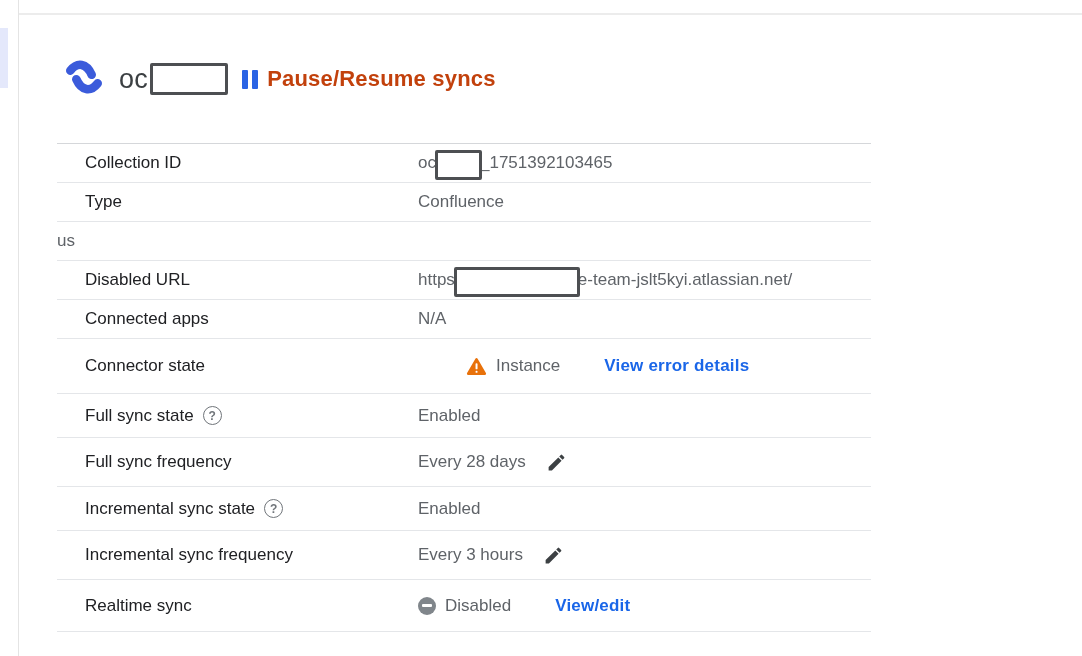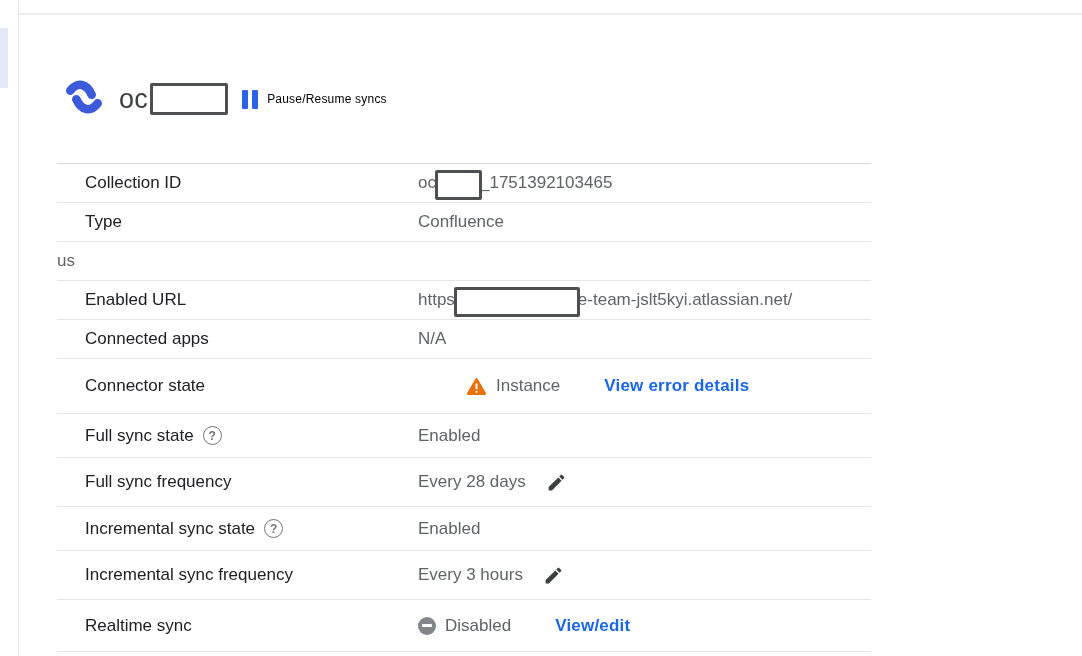--- a/index.html
+++ b/index.html
@@ -8,35 +8,35 @@
   .page { position: relative; width: 1082px; height: 656px; background: #fff; }
 
   
   .side-accent { position: absolute; left: 0; top: 28px; width: 8px; height: 60px;
     background: #e4e8fb; }
   .v-divider { position: absolute; left: 18px; top: 0; bottom: 0; width: 1px;
     background: #e4e4e4; }
   .h-divider { position: absolute; left: 19px; top: 13px; right: 0; height: 2px;
     background: #ececec; }
 
-  .content { position: absolute; left: 57px; top: 76px; width: 814px; }
+  .content { position: absolute; left: 57px; top: 56px; width: 814px; }
 
   
   .header { display: flex; align-items: center; height: 46px; margin-left: 6px; }
   .conf-icon { flex: 0 0 auto; margin-right: 14px; }
   .title { font-size: 27px; color: #3c4043; letter-spacing: 0.3px; }
   .redact { display: inline-block; background: #fff; border: 3px solid #4d4f52;
     border-radius: 2px; position: relative; z-index: 2; }
   .redact-header { width: 78px; height: 32px; vertical-align: -9px; margin-left: 2px; }
   .pause-btn { display: flex; align-items: center; background: none; border: none;
     cursor: pointer; margin-left: 14px; padding: 0; }
   .pause-icon { display: inline-flex; gap: 4px; margin-right: 9px; }
   .pause-icon i { display: block; width: 6px; height: 19px; background: #2a63e4;
     border-radius: 1px; }
-  .pause-label { color: #000000; font-size: 12px; font-weight: 400; letter-spacing: 0.2px; }
+  .pause-label { color: #c2410c; font-size: 22px; font-weight: 700; letter-spacing: 0.2px; }
 
   
   .table { margin-top: 41px; border-top: 1px solid #d5d7da; }
   .row { display: flex; align-items: center; min-height: 39px;
     border-bottom: 1px solid #e4e6e9; }
   .row.rh-connector { min-height: 55px; gap: 48px; }
   .row.rh-state { min-height: 44px; }
   .row.rh-freq { min-height: 49px; }
   .row.rh-realtime { min-height: 52px; justify-content: center; }
   .label { flex: 0 0 333px; display: flex; align-items: center;
@@ -108,21 +108,21 @@
       <div class="row">
         <div class="label">Type</div>
         <div class="value">Confluence</div>
       </div>
 
       <div class="row">
         <div class="value">us</div>
       </div>
 
       <div class="row">
-        <div class="label">Enabled URL</div>
+        <div class="label">Disabled URL</div>
         <div class="value">
           <span>https</span>
             <span class="redact redact-sm redact-url"></span>
             <span>e-team-jslt5kyi.atlassian.net/</span>
         </div>
       </div>
 
       <div class="row">
         <div class="label">Connected apps</div>
         <div class="value">N/A</div>

